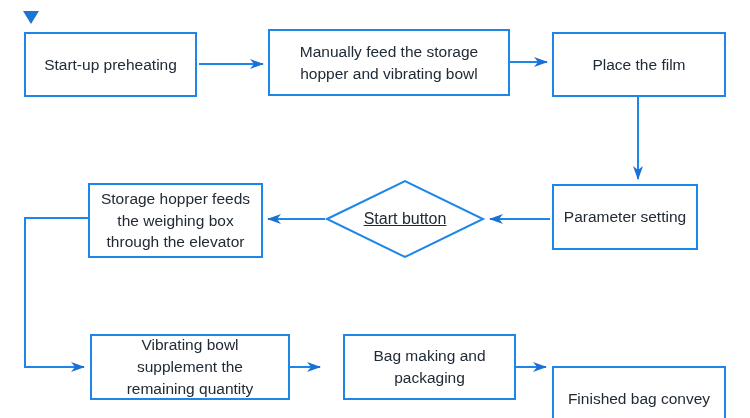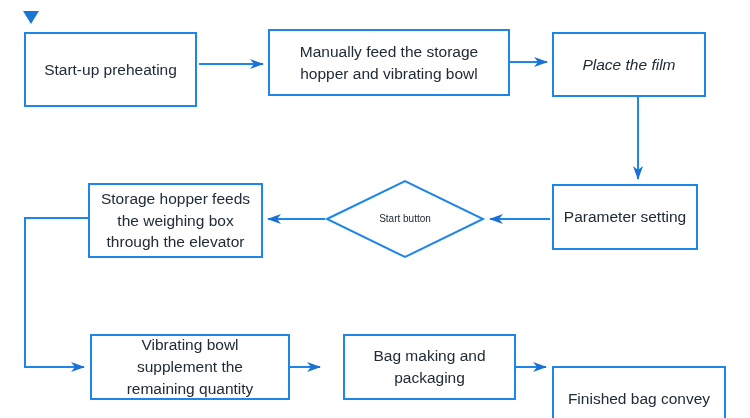--- a/index.html
+++ b/index.html
@@ -23,23 +23,24 @@
     text-align:center;
     font-size:15.5px;line-height:1.4;
     color:var(--text,#212b36);
     white-space:pre-line;
     padding:2px 4px;
   }
   .diamond-label{
     position:absolute;box-sizing:border-box;
     display:flex;align-items:center;justify-content:center;
     text-align:center;
-    font-size:10px;line-height:1.4;
+    font-size:16px;line-height:1.4;
     color:var(--text,#212b36);
     background:transparent;
+    text-decoration:underline;
   }
 </style>
 </head>
 <body>
 
 <div class="canvas">
 
   <svg class="wires" viewBox="0 0 750 418">
     <defs>
       <marker id="arrowhead" markerUnits="userSpaceOnUse" markerWidth="14" markerHeight="10" viewBox="0 0 14 10" refX="13" refY="5" orient="auto">
@@ -54,26 +55,26 @@
     <line class="wire" x1="638" y1="97" x2="638" y2="179" marker-end="url(#arrowhead)"></line>
     <line class="wire" x1="550" y1="219" x2="490" y2="219" marker-end="url(#arrowhead)"></line>
     <line class="wire" x1="325" y1="219" x2="268" y2="219" marker-end="url(#arrowhead)"></line>
     <polyline class="wire" points="88,218 25,218 25,367 84,367" marker-end="url(#arrowhead)"></polyline>
     <line class="wire" x1="265" y1="367" x2="320" y2="367" marker-end="url(#arrowhead)"></line>
     <line class="wire" x1="500" y1="367" x2="546" y2="367" marker-end="url(#arrowhead)"></line>
 
     <polygon class="shape" points="327,219 405,181 483,219 405,257"></polygon>
   </svg>
 
-  <div class="node" style="left:24px;top:32px;width:173px;height:75px;">Start-up preheating</div>
+  <div class="node" style="left:24px;top:32px;width:173px;height:65px;">Start-up preheating</div>
 
   <div class="node" style="left:268px;top:29px;width:242px;height:67px;">Manually feed the storage
 hopper and vibrating bowl</div>
 
-  <div class="node" style="left:552px;top:32px;width:154px;height:65px;font-style:italic;">Place the film</div>
+  <div class="node" style="left:552px;top:32px;width:174px;height:65px;">Place the film</div>
 
   <div class="node" style="left:552px;top:184px;width:146px;height:66px;">Parameter setting</div>
 
   <div class="diamond-label" style="left:330px;top:200px;width:150px;height:38px;">Start button</div>
 
   <div class="node" style="left:88px;top:183px;width:175px;height:75px;">Storage hopper feeds
 the weighing box
 through the elevator</div>
 
   <div class="node" style="left:90px;top:334px;width:200px;height:66px;">Vibrating bowl

